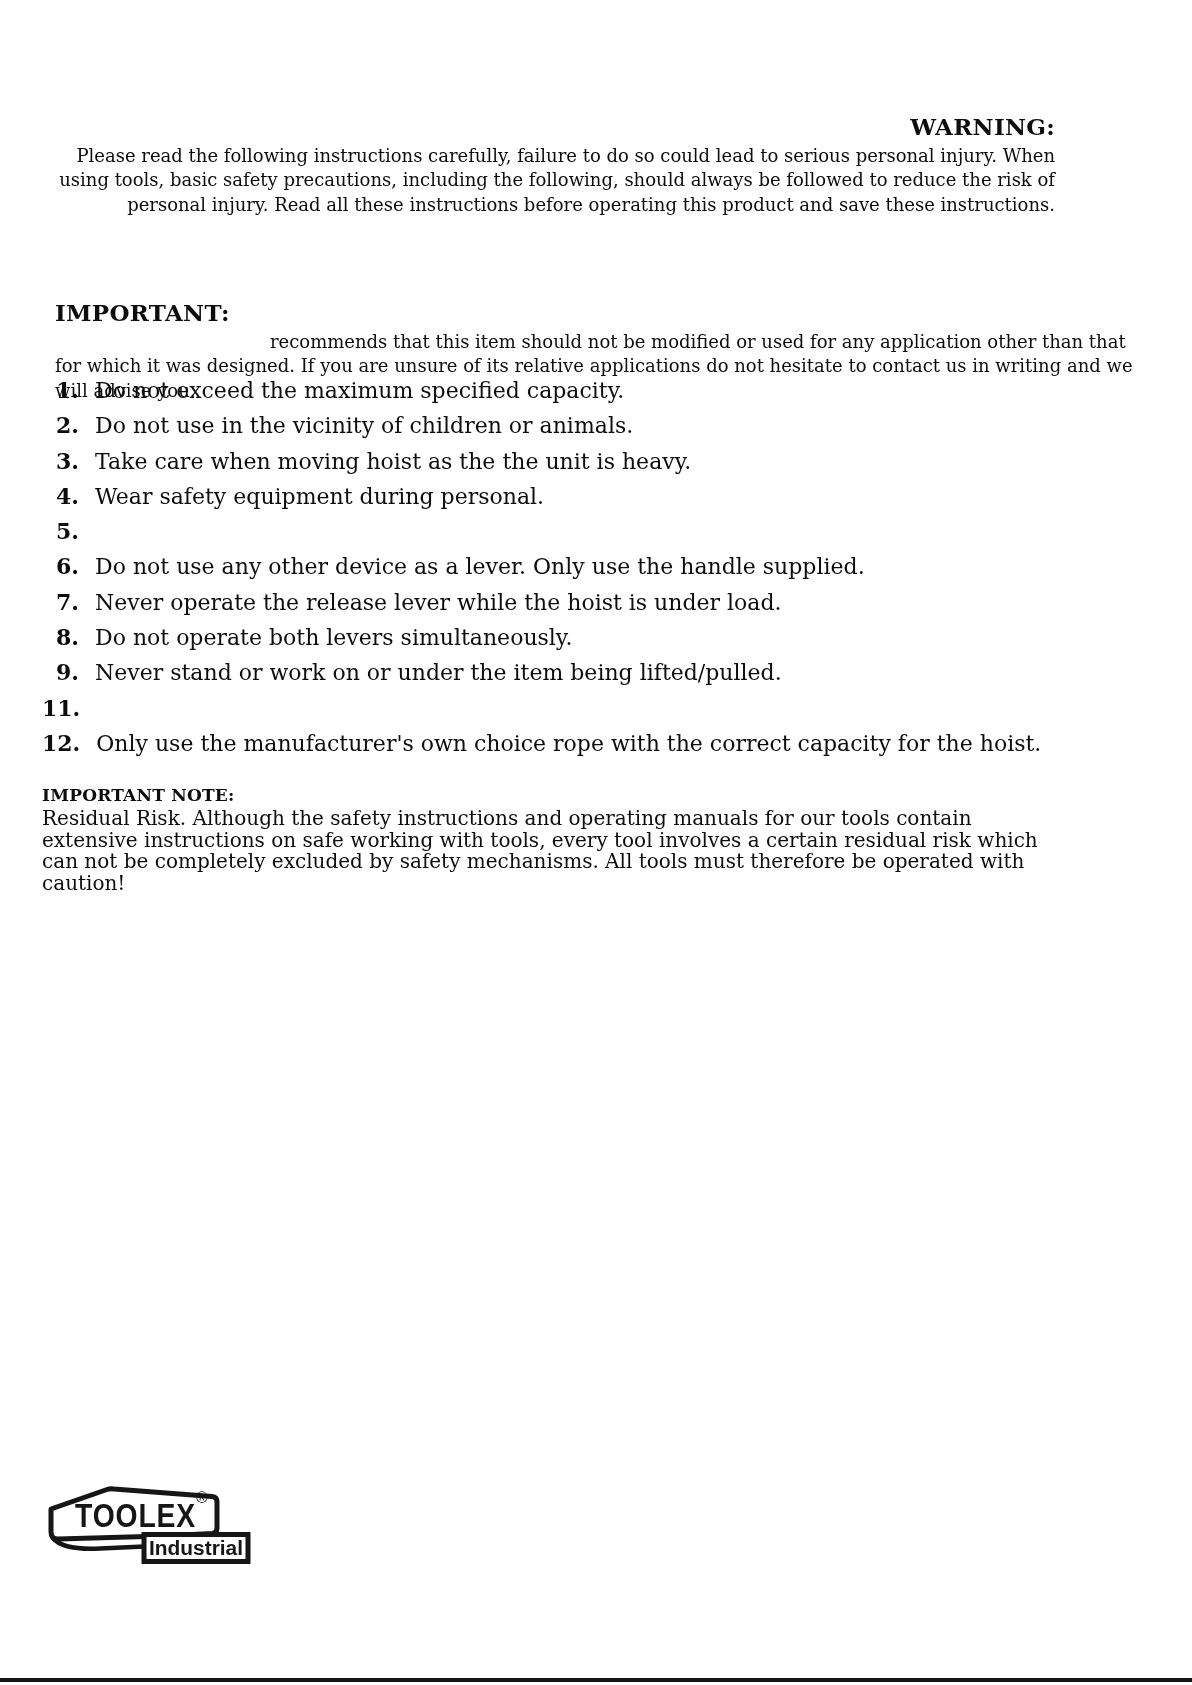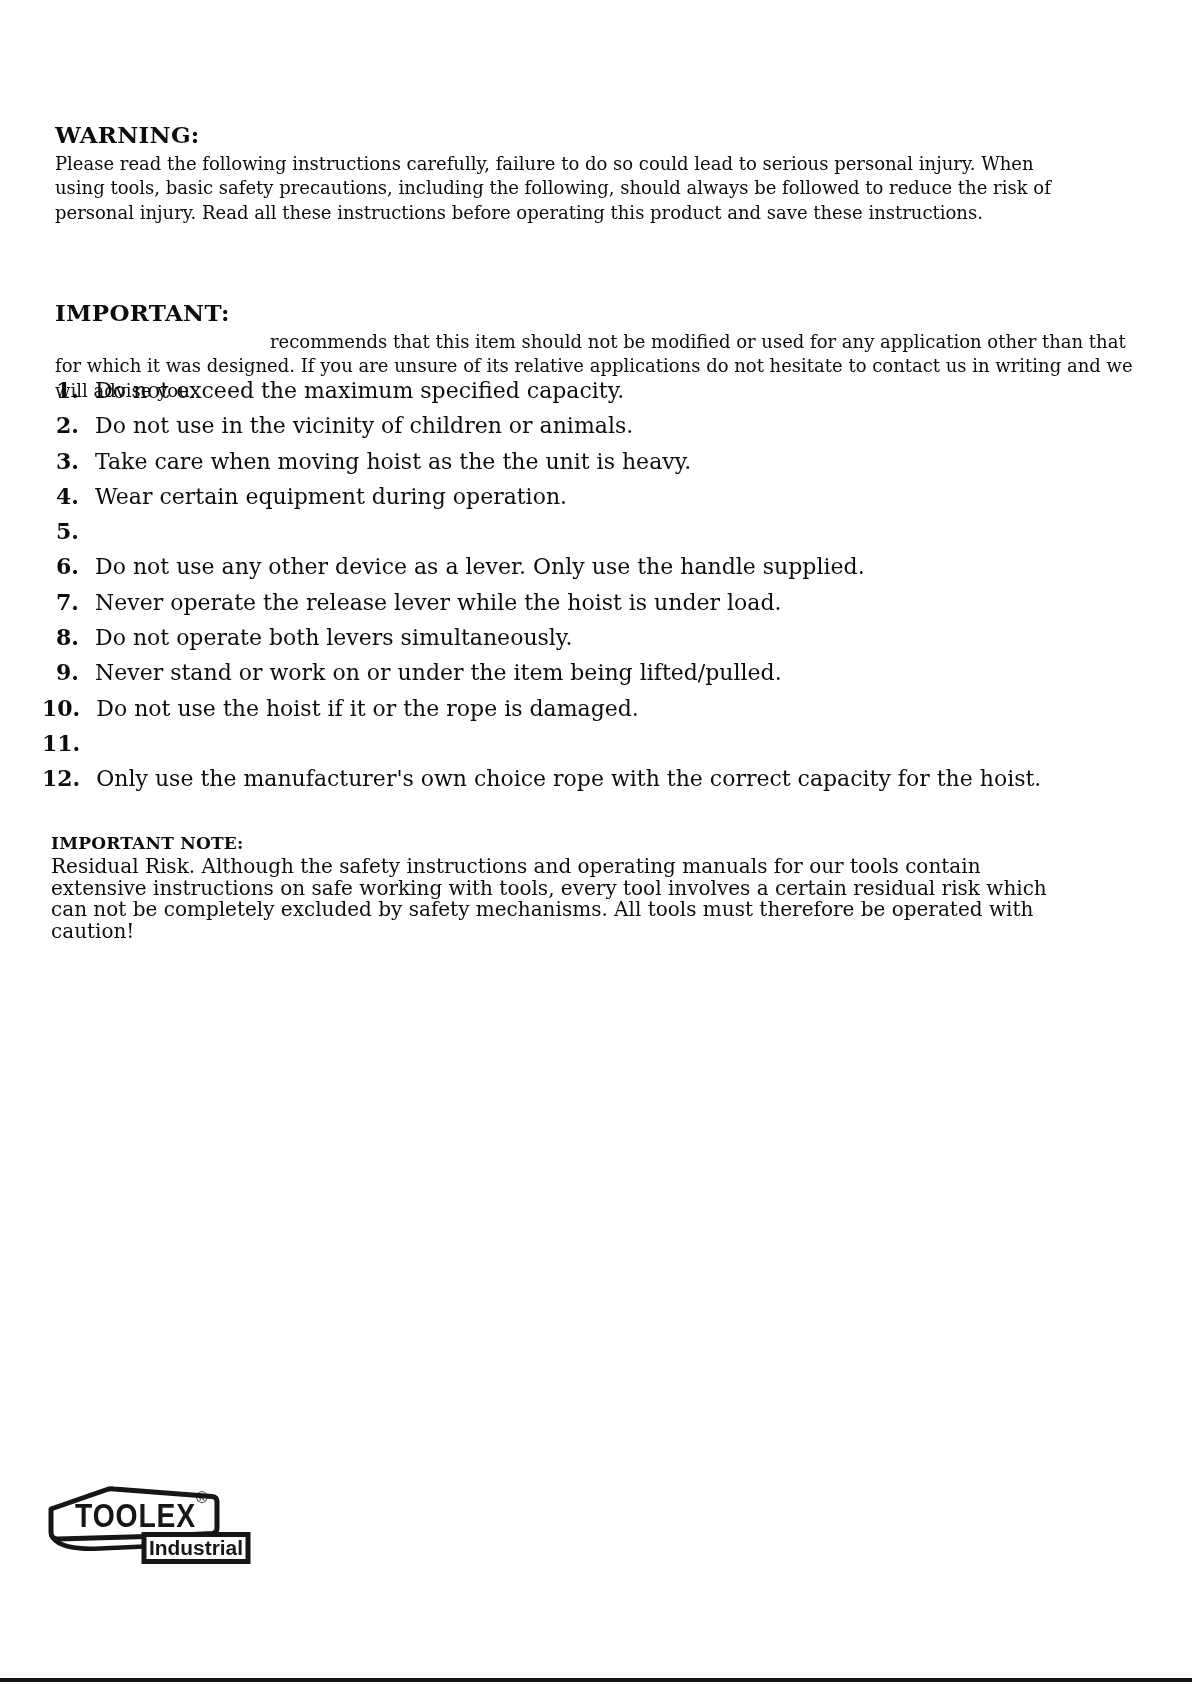--- a/index.html
+++ b/index.html
@@ -8,21 +8,21 @@
     width: 1192px;
     height: 1685px;
     background: #ffffff;
     overflow: hidden;
     font-family: "DejaVu Serif", serif;
     color: #0d0d0d;
   }
   section { position: absolute; }
   h2, h3, p { margin: 0; padding: 0; }
 
-  .warning-sec { top: 121px; left: 55px; width: 1000px; }
+  .warning-sec { top: 113px; left: 55px; width: 1000px; text-align: right; }
   .important-sec { top: 251px; left: 55px; width: 1092px; margin-top: 48px; }
 
   .head-lg {
     font-size: 23px;
     font-weight: bold;
     line-height: 28px;
     letter-spacing: 0.3px;
   }
   .body-lg {
     font-size: 18px;
@@ -48,21 +48,21 @@
     margin-bottom: 8.3px;
     white-space: nowrap;
   }
   .rules .num {
     flex: 0 0 37px;
     text-align: right;
     font-weight: bold;
   }
   .rules .txt { margin-left: 16px; }
 
-  .note-sec { top: 833px; left: 42px; width: 1008px; margin-left: 9px; }
+  .note-sec { top: 785px; left: 42px; width: 1008px; }
   .head-sm {
     font-size: 17px;
     font-weight: bold;
     line-height: 21px;
     letter-spacing: 0.2px;
   }
   .body-sm {
     font-size: 20px;
     line-height: 21.5px;
     margin-top: 2px;
@@ -112,44 +112,40 @@
     <li>
         <span class="num">2.</span>
         <span class="txt">Do not use in the vicinity of children or animals.</span>
       </li>
     <li>
         <span class="num">3.</span>
         <span class="txt">Take care when moving hoist as the the unit is heavy.</span>
       </li>
     <li>
         <span class="num">4.</span>
-        <span class="txt">Wear certain equipment during operation.</span>
+        <span class="txt">Wear safety equipment during personal.</span>
       </li>
     <li>
         <span class="num">5.</span>
       </li>
     <li>
         <span class="num">6.</span>
         <span class="txt">Do not use any other device as a lever. Only use the handle supplied.</span>
       </li>
     <li>
         <span class="num">7.</span>
         <span class="txt">Never operate the release lever while the hoist is under load.</span>
       </li>
     <li>
         <span class="num">8.</span>
         <span class="txt">Do not operate both levers simultaneously.</span>
       </li>
     <li>
         <span class="num">9.</span>
         <span class="txt">Never stand or work on or under the item being lifted/pulled.</span>
-      </li>
-    <li>
-        <span class="num">10.</span>
-        <span class="txt">Do not use the hoist if it or the rope is damaged.</span>
       </li>
     <li>
         <span class="num">11.</span>
       </li>
     <li>
         <span class="num">12.</span>
         <span class="txt">Only use the manufacturer's own choice rope with the correct capacity for the hoist.</span>
       </li>
   </ol>
 

